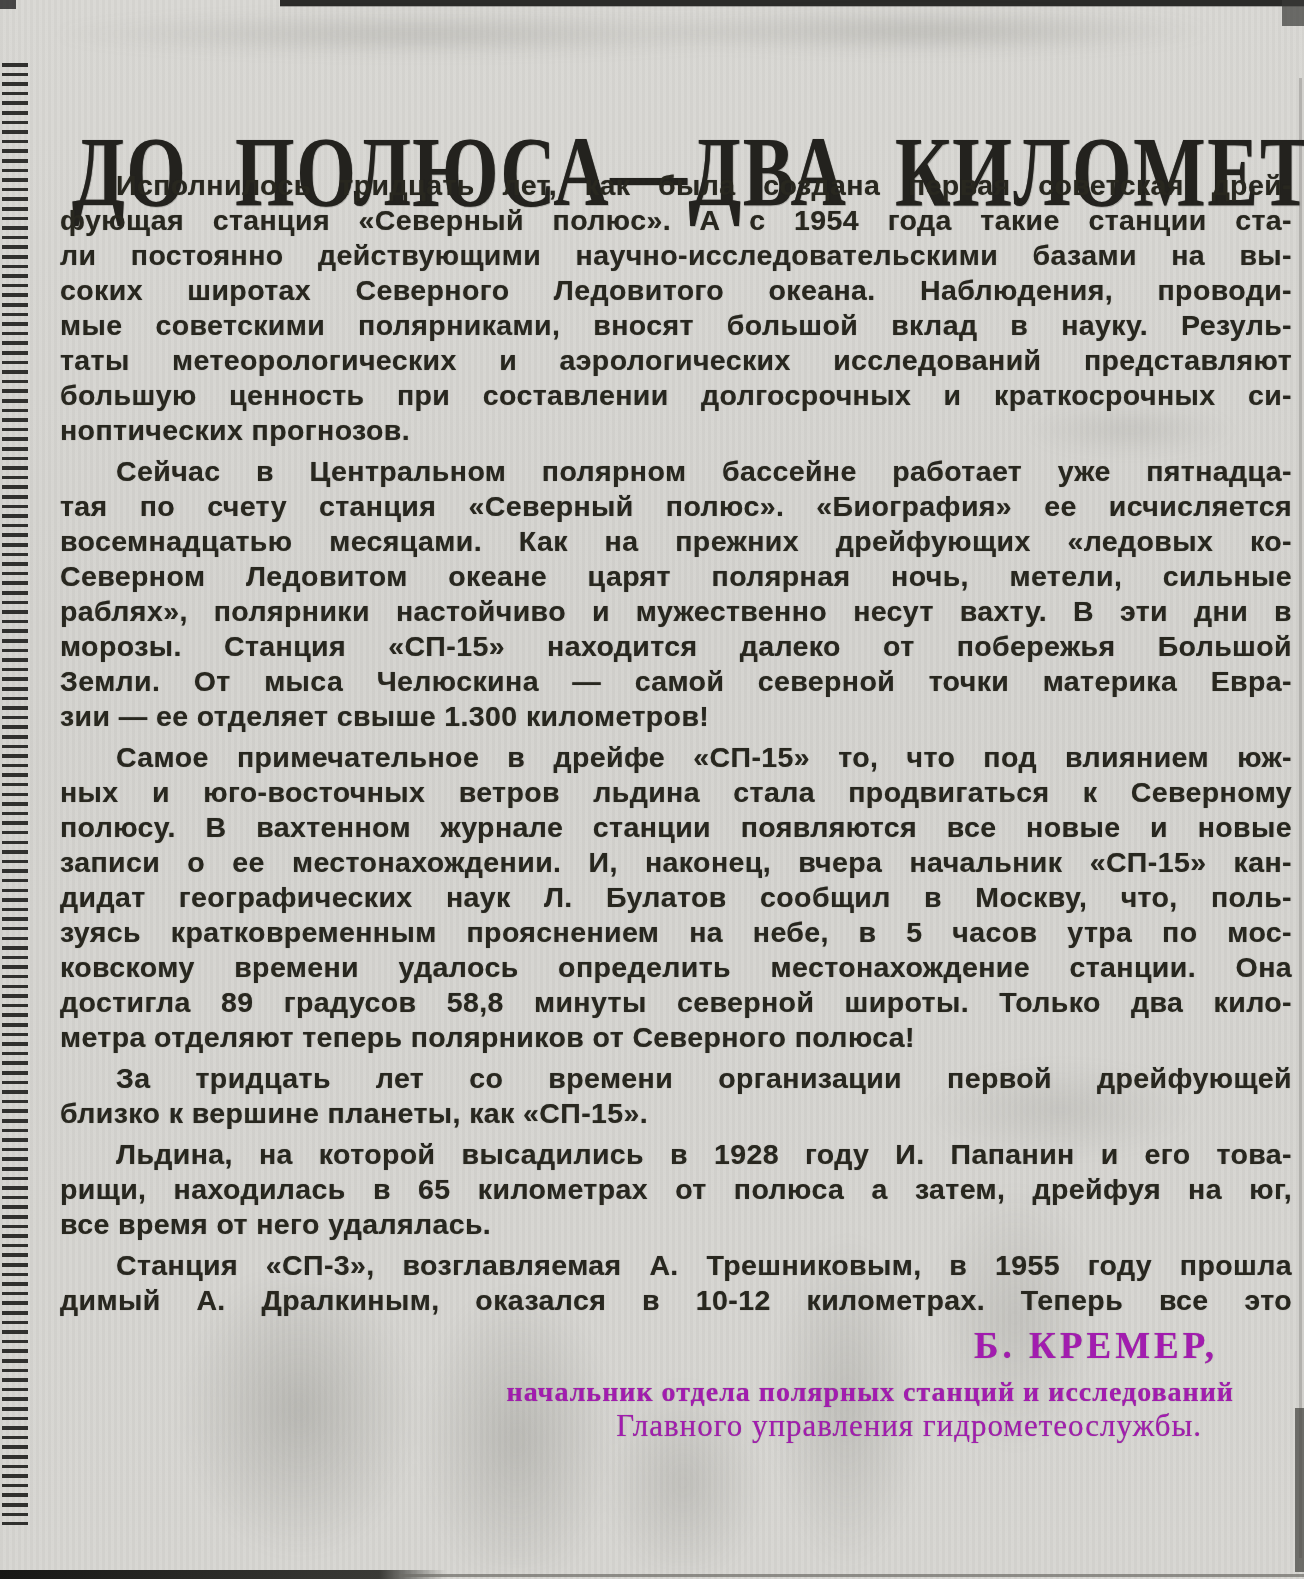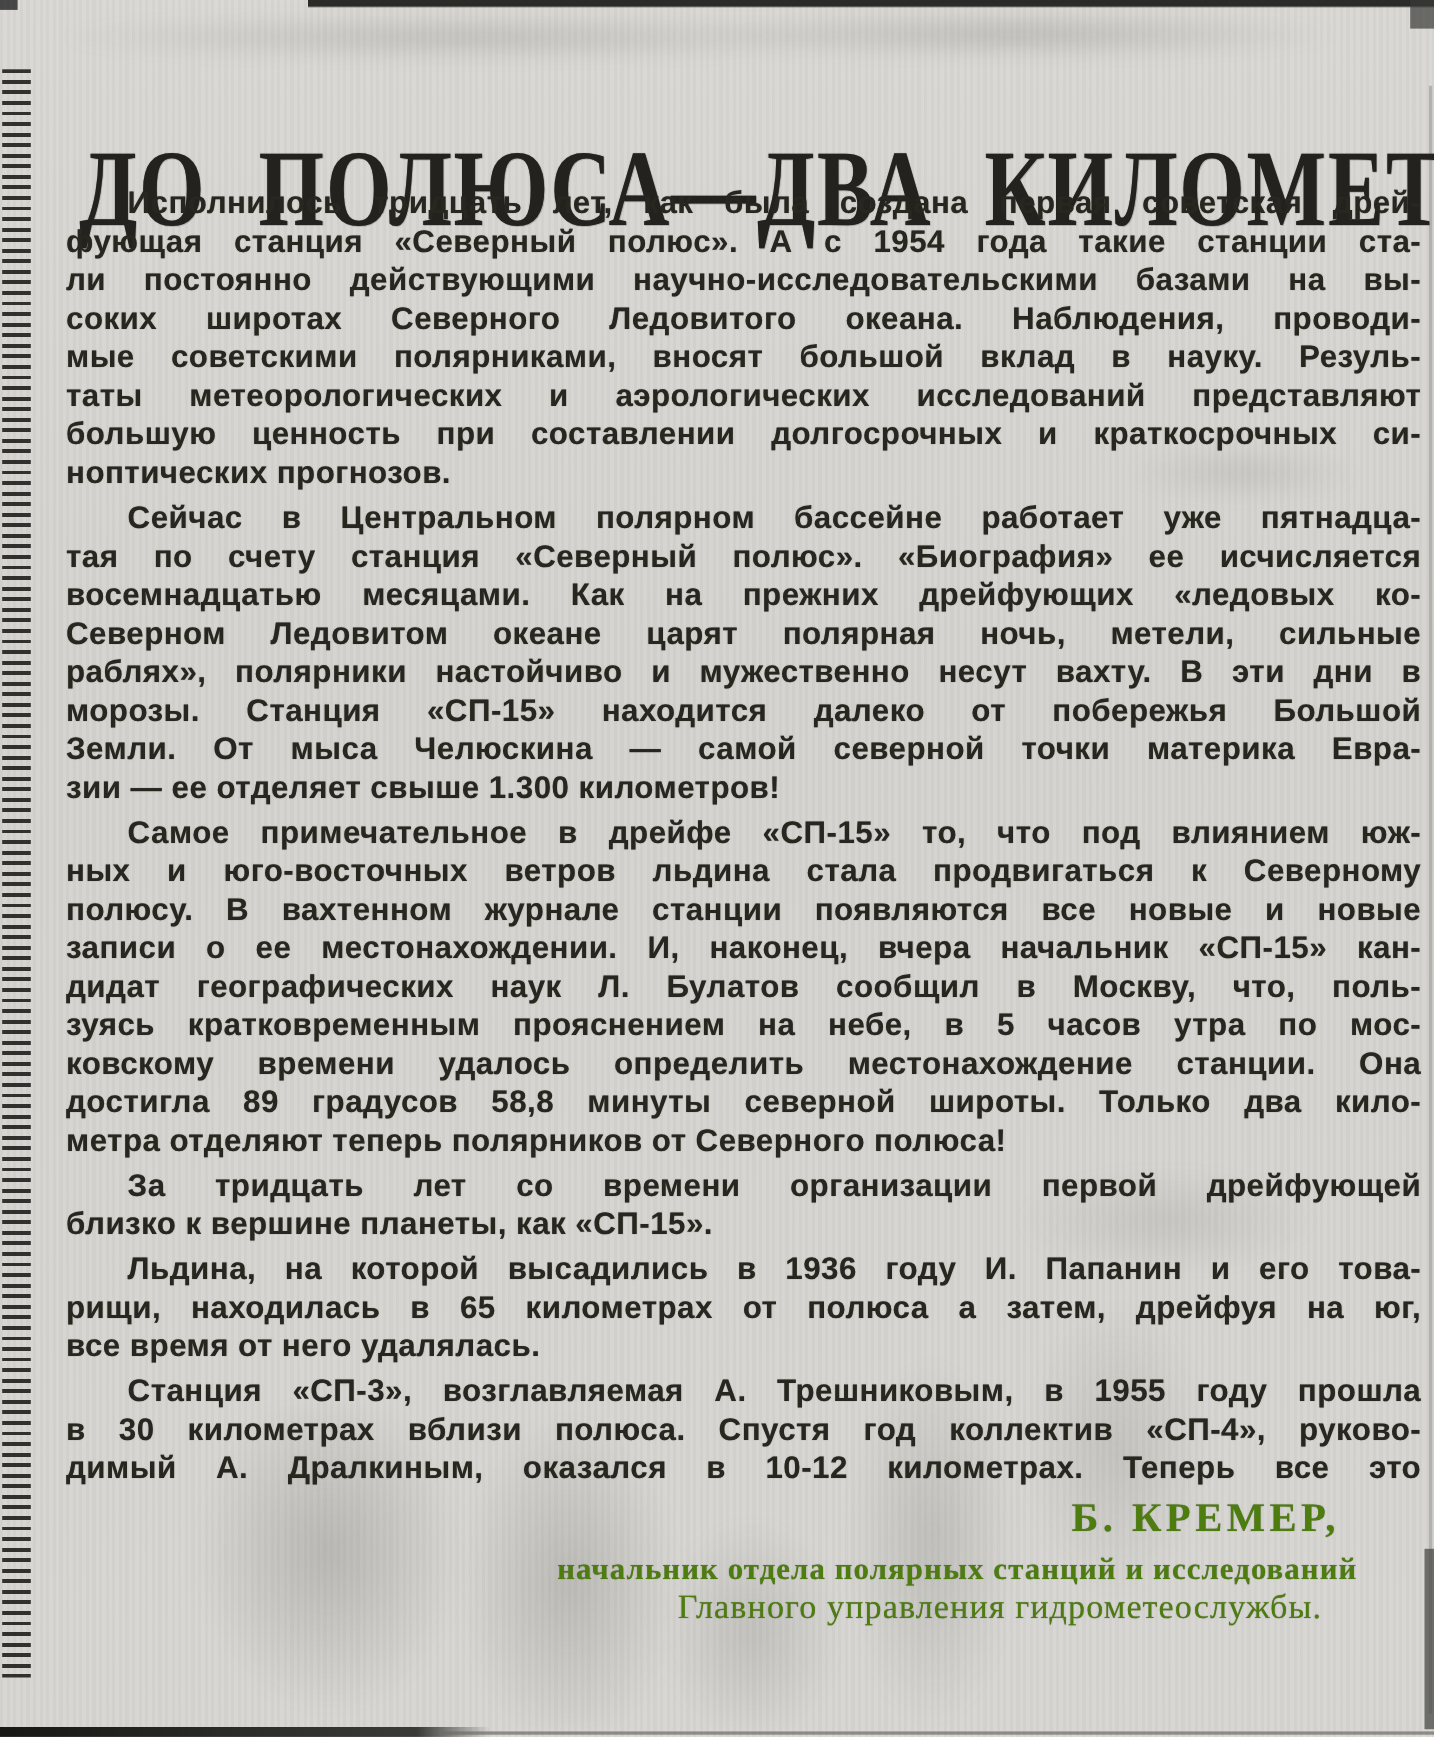--- a/index.html
+++ b/index.html
@@ -22,21 +22,21 @@
   .body-col{
     position:absolute;left:60px;top:168px;width:1232px;
     font-size:28.5px;line-height:35px;font-weight:700;
     letter-spacing:0.4px;color:#28271f;
     text-shadow:0 0 1px rgba(45,45,40,0.5);
   }
   .para{margin:0 0 6px 0;}
   .line{text-align:justify;text-align-last:justify;white-space:normal;}
   .line.first{padding-left:56px;}
   .line.last{text-align-last:left;}
-  .byline{margin-top:6px;font-family:"Liberation Serif",serif;color:#4d7c0f;}
+  .byline{margin-top:6px;font-family:"Liberation Serif",serif;color:#a21caf;}
   .byline .name{
     text-align:right;margin-right:74px;font-size:37px;line-height:44px;
     font-weight:700;letter-spacing:4px;
   }
   .byline .role1{
     text-align:right;margin-right:58px;font-size:28px;line-height:35px;
     font-weight:700;letter-spacing:1px;margin-top:6px;
   }
   .byline .role2{
     text-align:right;margin-right:90px;font-size:31px;line-height:34px;
@@ -107,27 +107,26 @@
         <div class="line">зуясь кратковременным прояснением на небе, в 5 часов утра по мос-</div>
         <div class="line">ковскому времени удалось определить местонахождение станции. Она</div>
         <div class="line">достигла 89 градусов 58,8 минуты северной широты. Только два кило-</div>
         <div class="line last">метра отделяют теперь полярников от Северного полюса!</div>
       </div>
       <div class="para">
         <div class="line first">За тридцать лет со времени организации первой дрейфующей</div>
         <div class="line last">близко к вершине планеты, как «СП-15».</div>
       </div>
       <div class="para">
-        <div class="line first">Льдина, на которой высадились в 1936 году И. Папанин и его това-</div>
+        <div class="line first">Льдина, на которой высадились в 1928 году И. Папанин и его това-</div>
         <div class="line">рищи, находилась в 65 километрах от полюса а затем, дрейфуя на юг,</div>
         <div class="line last">все время от него удалялась.</div>
       </div>
       <div class="para">
         <div class="line first">Станция «СП-3», возглавляемая А. Трешниковым, в 1955 году прошла</div>
-        <div class="line">в 30 километрах вблизи полюса. Спустя год коллектив «СП-4», руково-</div>
         <div class="line">димый А. Дралкиным, оказался в 10-12 километрах. Теперь все это</div>
       </div>
     </div>
   <div class="byline">
     <div class="name">Б. КРЕМЕР,</div>
     <div class="role1">начальник отдела полярных станций и исследований</div>
     <div class="role2">Главного управления гидрометеослужбы.</div>
   </div>
 </div>
 

